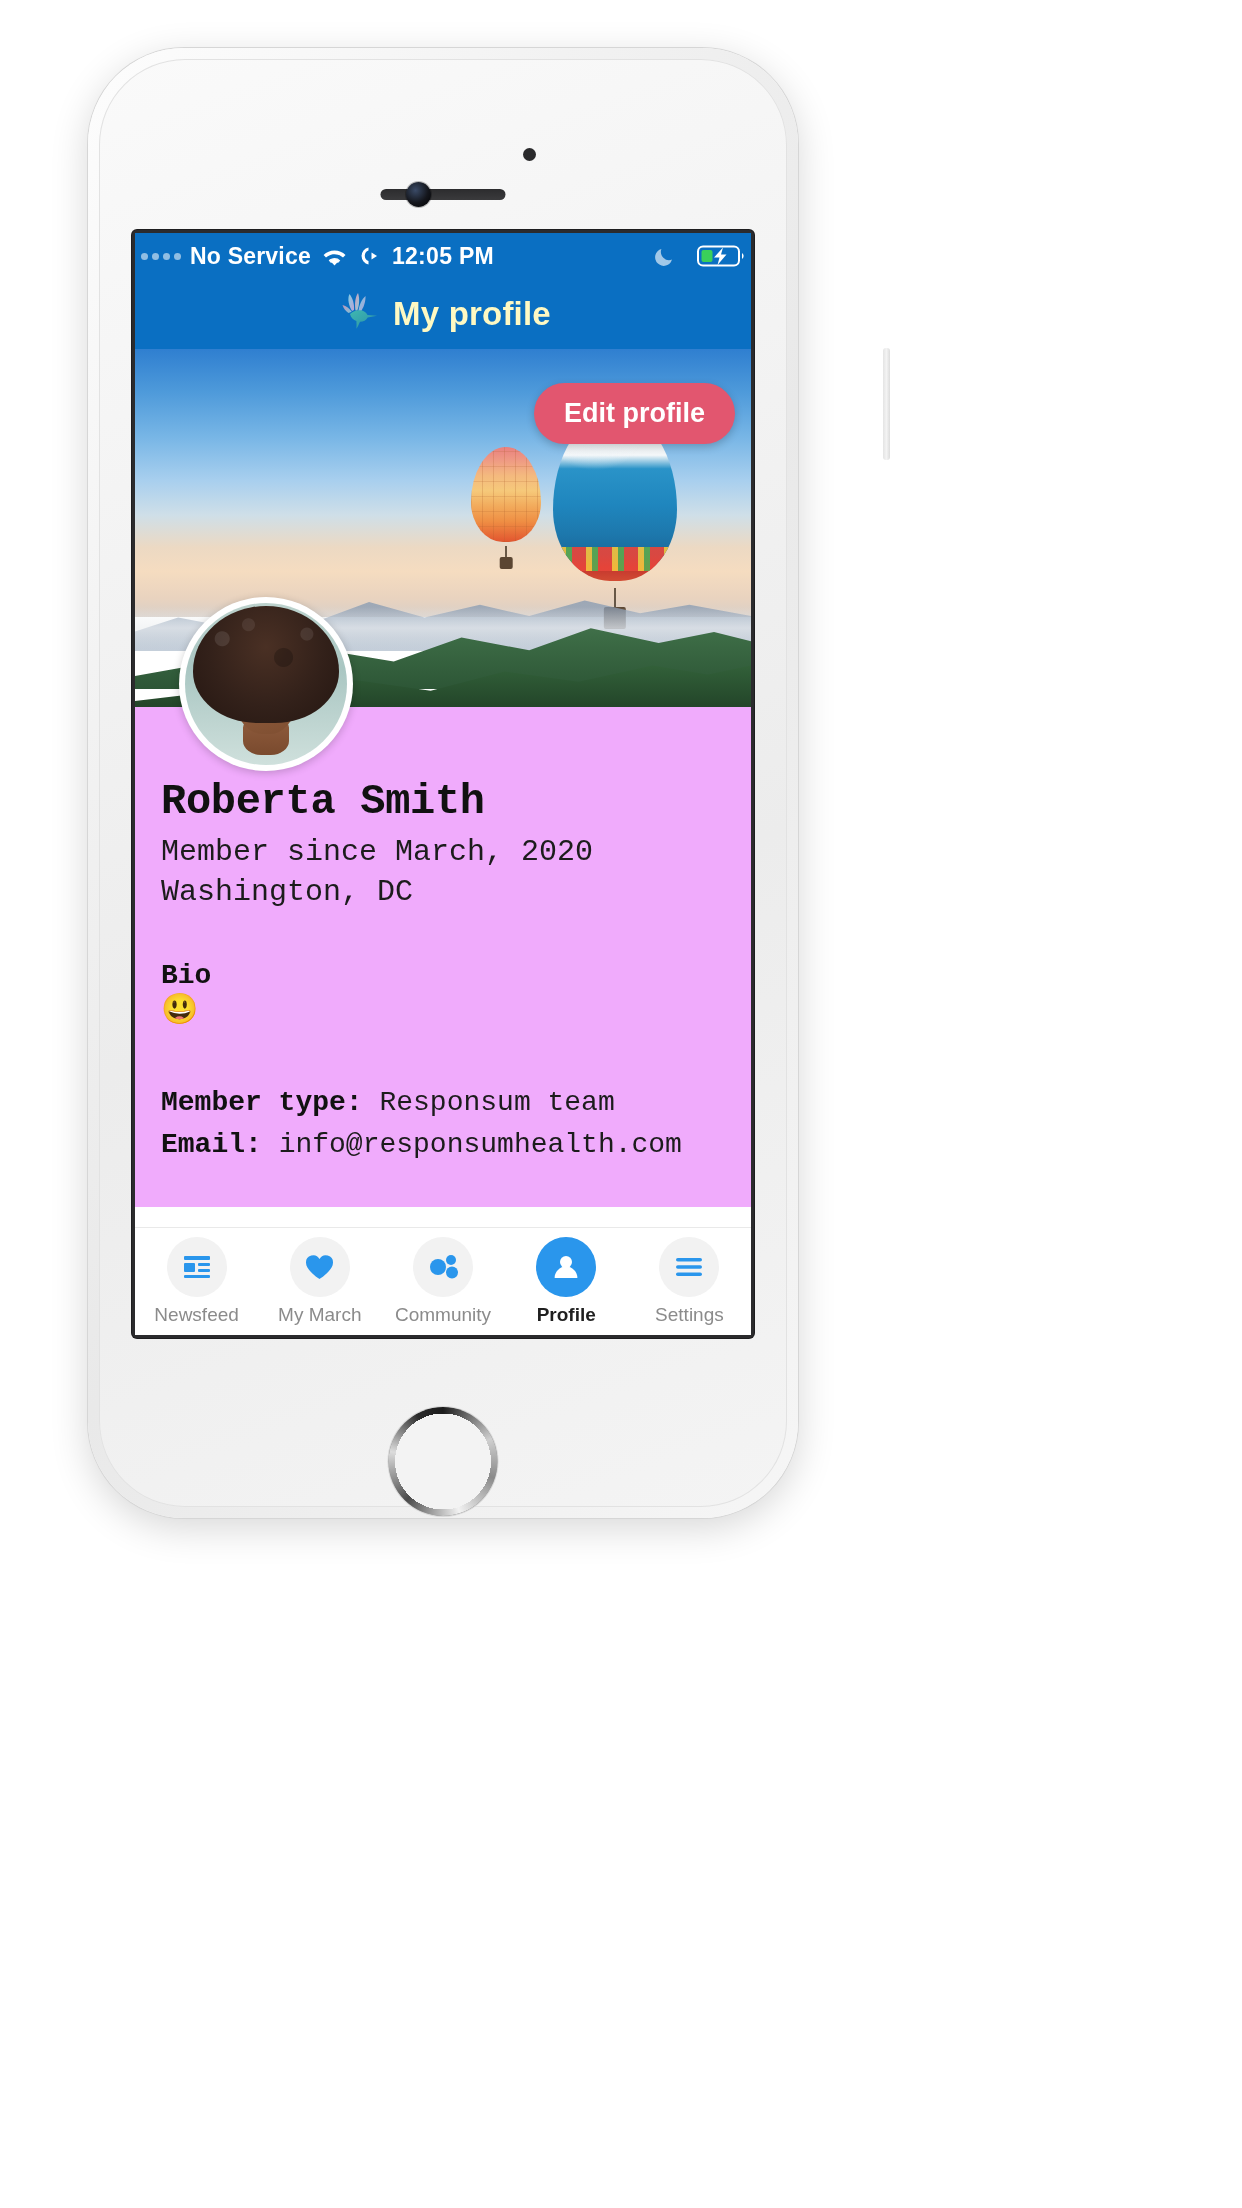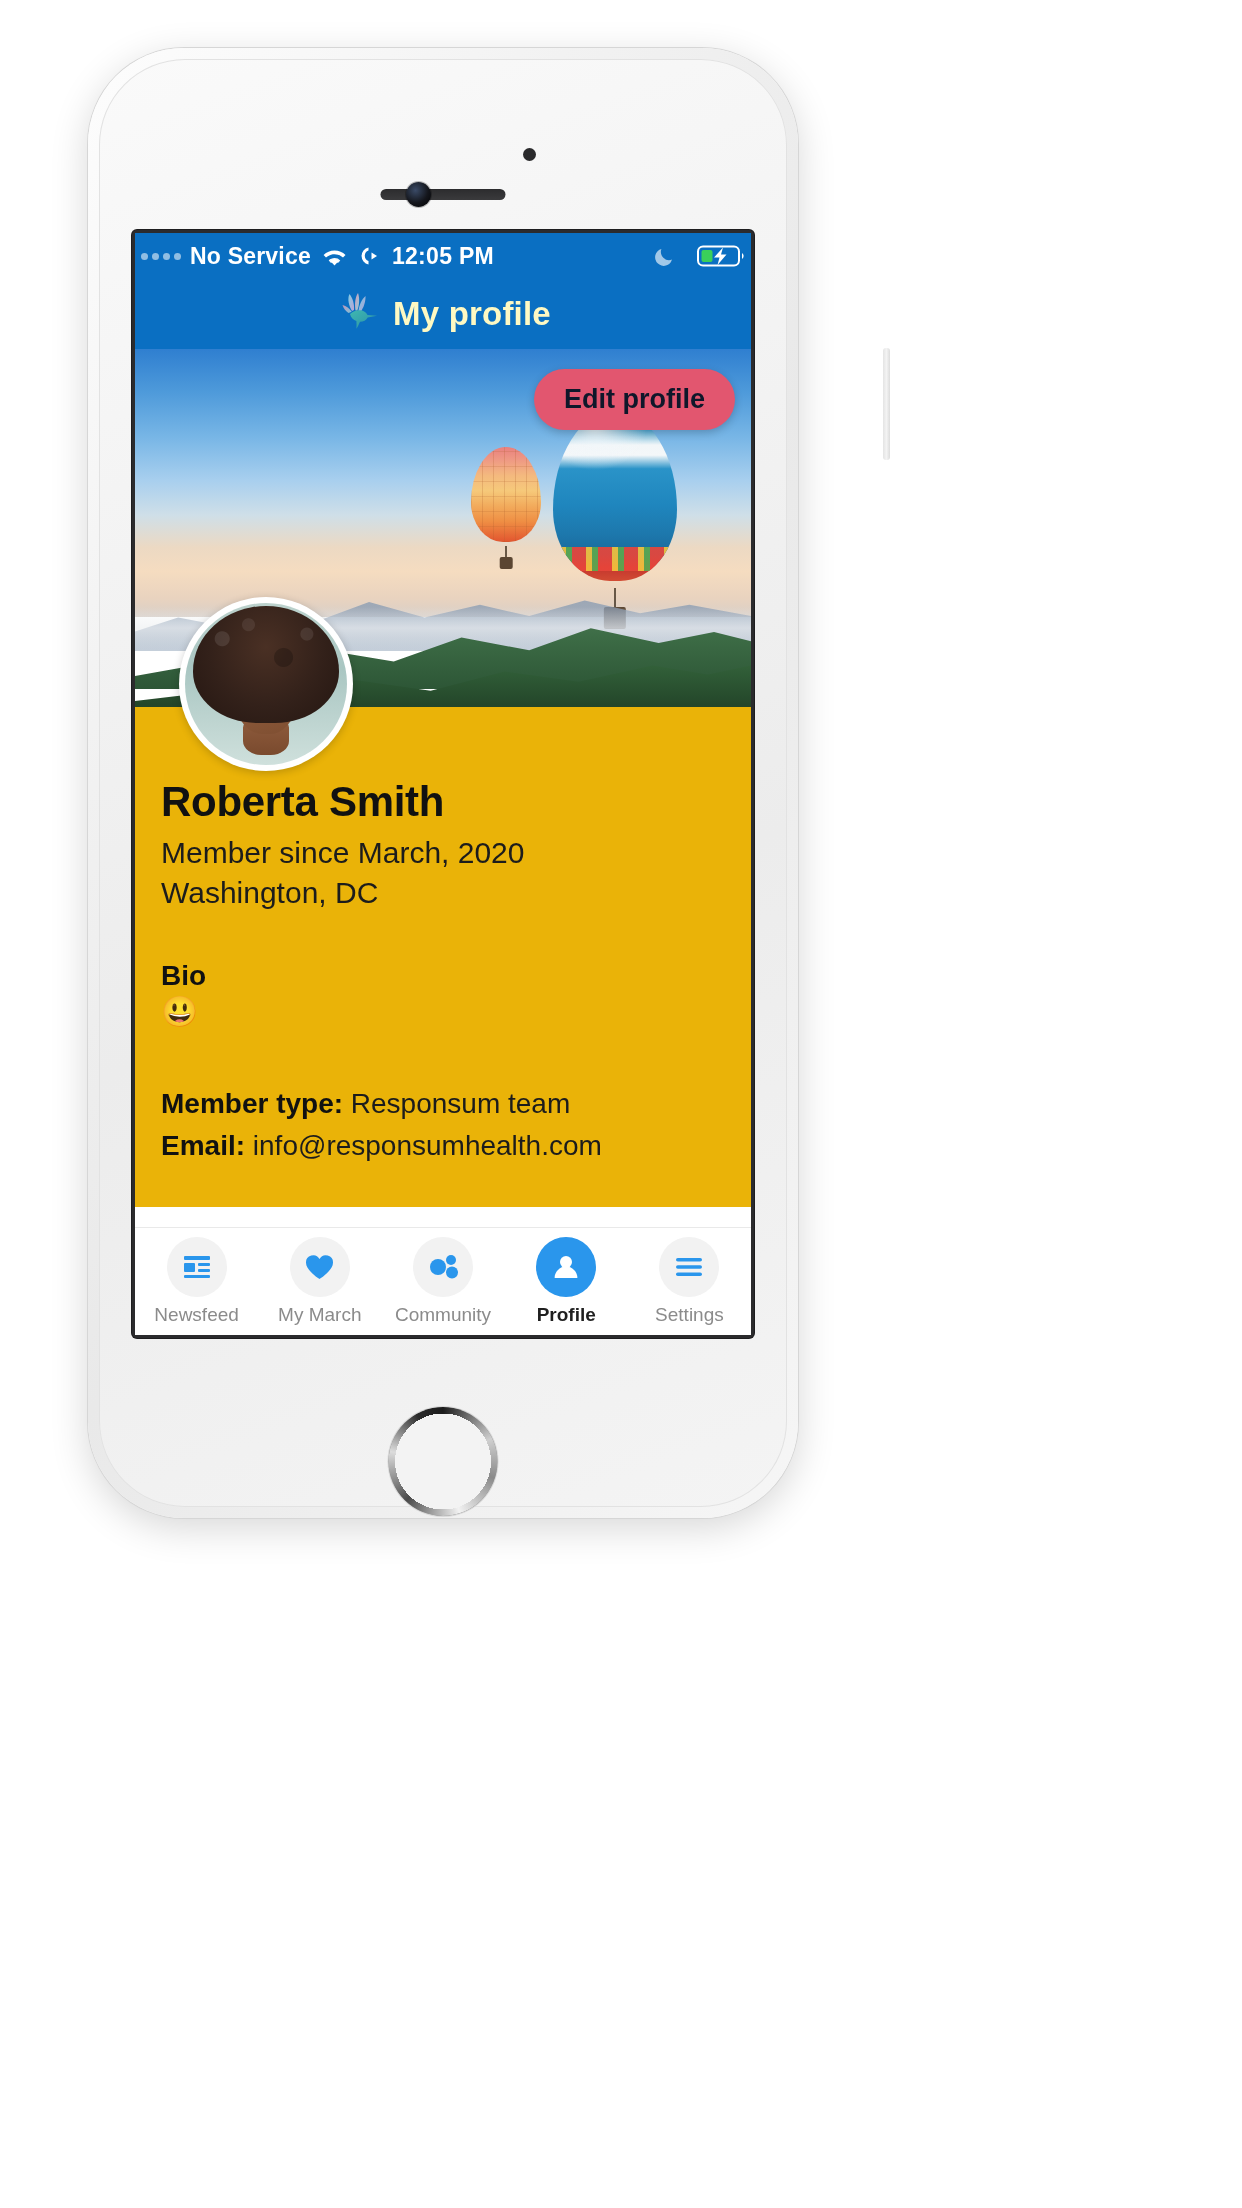--- a/index.html
+++ b/index.html
@@ -171,22 +171,22 @@
     bottom: 0; height: 74px;
     background: linear-gradient(180deg, #3f7345 0%, #2f5b36 55%, #234529 100%);
     clip-path: polygon(0% 92%, 12% 80%, 24% 88%, 36% 64%, 48% 78%, 60% 52%,
                        72% 66%, 84% 44%, 93% 56%, 100% 44%, 100% 100%, 0% 100%);
   }
   #mist {
     position:absolute; left:0; right:0; bottom: 58px; height: 42px;
     background: linear-gradient(180deg, rgba(255,255,255,0), rgba(236,238,240,.62), rgba(255,255,255,0));
   }
   #edit-profile-button {
-    position: absolute; right: 16px; top: 20px;
-    background: #e2566f; color: #0f172a;
+    position: absolute; right: 16px; top: 34px;
+    background: #e2566f; color: #ffffff;
     font-size: 27px; font-weight: 600;
     padding: 17px 30px; border-radius: 40px;
     border: none; cursor: pointer; line-height: 1;
     box-shadow: 0 3px 9px rgba(0,0,0,.2);
   }
 
   
   #avatar {
     position: absolute; left: 44px; top: 364px;
     width: 174px; height: 174px; border-radius: 50%;
@@ -234,21 +234,21 @@
   #av-brow-r { left: 55%; }
   #av-mouth {
     left: 42%; top: 55%; width: 17%; height: 5%;
     border-radius: 45%; background: #8d4a48;
   }
 
   
   #content {
     position: absolute; left: 0; right: 0;
     top: 474px; bottom: 128px;
-    background: #eab308; padding: 72px 26px 0 26px;
+    background: #f0abfc; padding: 72px 26px 0 26px; font-family: Liberation Mono, monospace;
   }
   #profile-name {
     font-size: 42px; font-weight: 700; color: #111; letter-spacing: -.3px;
     line-height: 1.1; margin-bottom: 8px;
   }
   .meta-line { font-size: 30px; color: #1c1c1c; line-height: 1.32; }
   #bio-section { margin-top: 48px; }
   #bio-heading { font-size: 28px; font-weight: 700; color: #111; margin-bottom: 0; }
   #bio-text { font-size: 25px; color: #1c1c1c; line-height: 1.45; }
   #bio-emoji { font-size: 30px; line-height: 1.35; }

